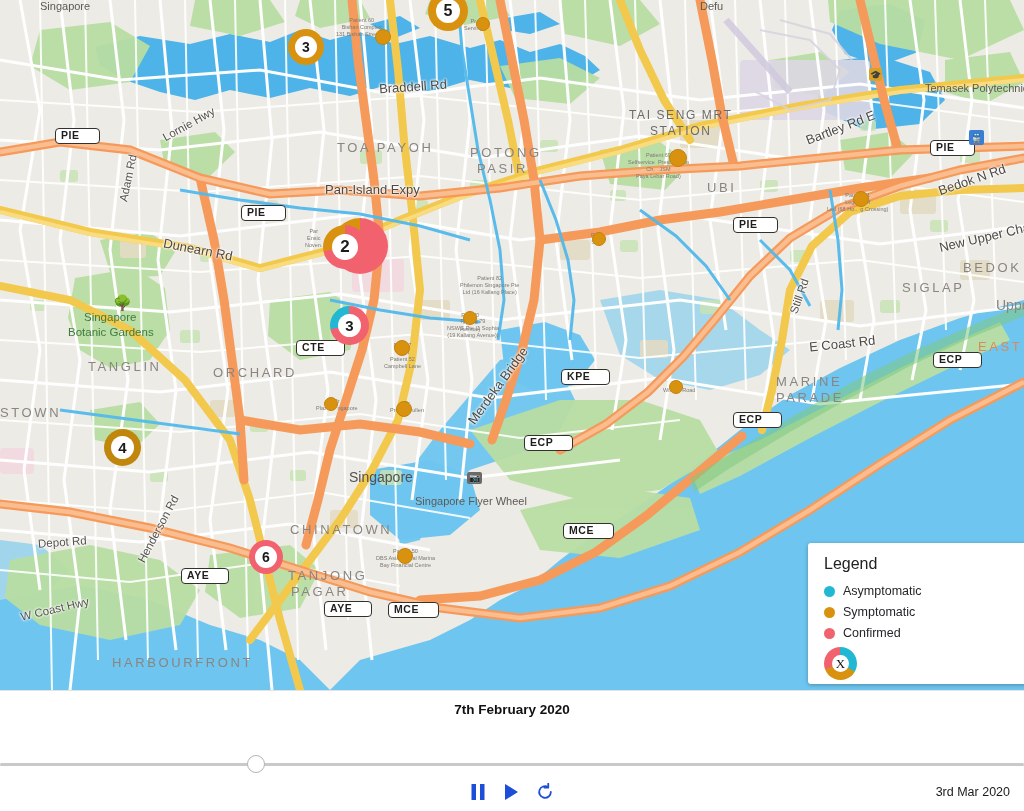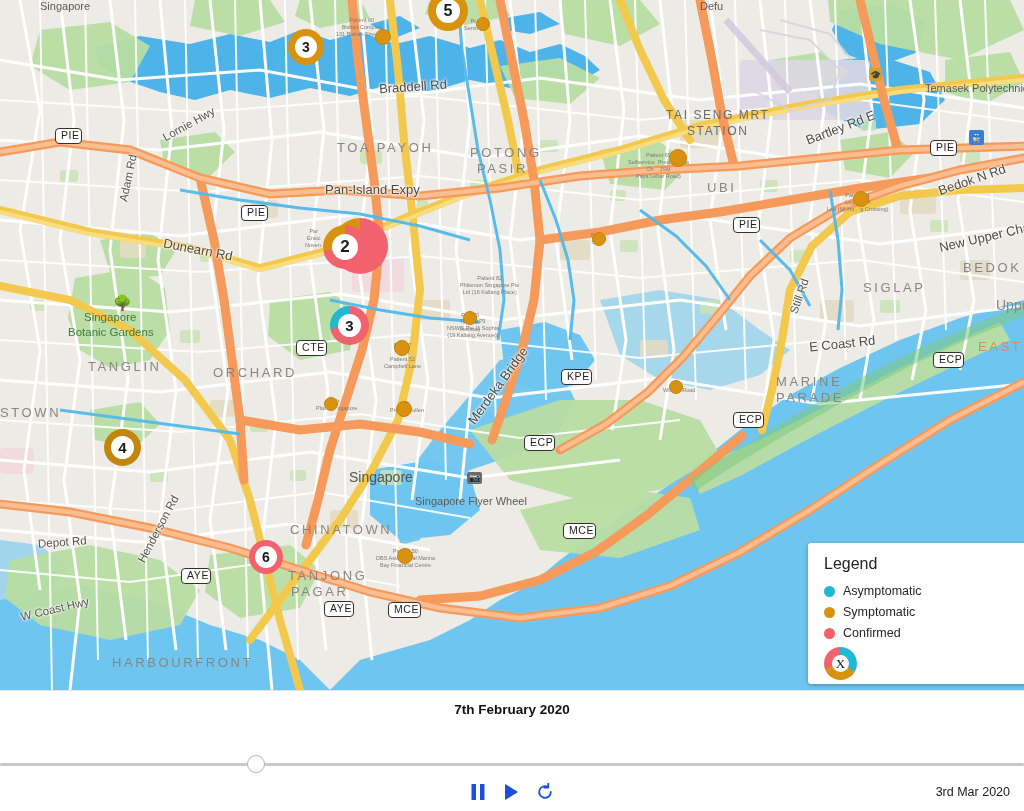--- a/index.html
+++ b/index.html
@@ -52,23 +52,23 @@
   }
 
   
   .shield {
     position: absolute;
     background: #ffffff;
     border: 1.4px solid #33312e;
     border-radius: 4px;
     color: #1f1e1c;
     font-size: 10.5px;
-    font-weight: 400;
+    font-weight: 700;
     letter-spacing: 0.6px;
-    padding: 1px 1px 2px 5px;
+    padding: 1px 19px 2px 5px;
     line-height: 11px;
     pointer-events: none;
   }
 
   
   .poi-dot {
     position: absolute;
     border-radius: 50%;
     background: #d9920f;
     border: 1.5px solid #c4820a;
@@ -432,21 +432,21 @@
           <path d="M760,30 L810,40 L840,70 L830,100 L790,110 L756,92"></path>
           <path d="M780,20 L830,34 L852,60"></path>
         </g>
       </g>
     </svg>
 
     <div class="maplabel lbl-district" style="left:337px;top:140px">TOA PAYOH</div>
     <div class="maplabel lbl-district" style="left:470px;top:145px">POTONG</div>
     <div class="maplabel lbl-district" style="left:477px;top:161px">PASIR</div>
     <div class="maplabel lbl-district" style="left:707px;top:180px">UBI</div>
-    <div class="maplabel lbl-district" style="left:863px;top:280px">SIGLAP</div>
+    <div class="maplabel lbl-district" style="left:902px;top:280px">SIGLAP</div>
     <div class="maplabel lbl-district" style="left:963px;top:260px">BEDOK</div>
     <div class="maplabel lbl-district" style="left:88px;top:359px">TANGLIN</div>
     <div class="maplabel lbl-district" style="left:213px;top:365px">ORCHARD</div>
     <div class="maplabel lbl-district" style="left:776px;top:374px">MARINE</div>
     <div class="maplabel lbl-district" style="left:776px;top:390px">PARADE</div>
     <div class="maplabel lbl-district" style="left:290px;top:522px">CHINATOWN</div>
     <div class="maplabel lbl-district" style="left:288px;top:568px">TANJONG</div>
     <div class="maplabel lbl-district" style="left:291px;top:584px">PAGAR</div>
     <div class="maplabel lbl-district" style="left:112px;top:655px">HARBOURFRONT</div>
     <div class="maplabel lbl-district" style="left:978px;top:339px;color:#d98a5a">EAST</div>
@@ -456,21 +456,21 @@
     <div class="maplabel lbl-place" style="left:349px;top:469px">Singapore</div>
     <div class="maplabel lbl-poi" style="left:415px;top:495px">Singapore Flyer Wheel</div>
     <div class="maplabel lbl-poi" style="left:925px;top:82px">Temasek Polytechnic</div>
     <div class="maplabel lbl-poi" style="left:40px;top:0px">Singapore</div>
     <div class="maplabel lbl-poi" style="left:700px;top:0px">Defu</div>
     <div class="maplabel lbl-park" style="left:84px;top:311px">Singapore</div>
     <div class="maplabel lbl-park" style="left:68px;top:326px">Botanic Gardens</div>
 
     <div class="maplabel" style="left:113px;top:294px;font-size:15px;color:#3f7a3f">🌳</div>
 
-    <div class="maplabel lbl-mrt" style="left:666px;top:107px">
+    <div class="maplabel lbl-mrt" style="left:629px;top:107px">
       <div>TAI SENG MRT</div>
       <div>STATION</div>
     </div>
 
     <div class="maplabel lbl-road-lg" style="left:379px;top:79px;transform:rotate(-4deg)">Braddell Rd</div>
     <div class="maplabel lbl-road-lg" style="left:325px;top:182px">Pan-Island Expy</div>
     <div class="maplabel lbl-road-lg" style="left:804px;top:120px;transform:rotate(-21deg)">Bartley Rd E</div>
     <div class="maplabel lbl-road" style="left:160px;top:118px;transform:rotate(-29deg)">Lornie Hwy</div>
     <div class="maplabel lbl-road" style="left:104px;top:172px;transform:rotate(-78deg)">Adam Rd</div>
     <div class="maplabel lbl-road-lg" style="left:163px;top:242px;transform:rotate(11deg)">Dunearn Rd</div>

